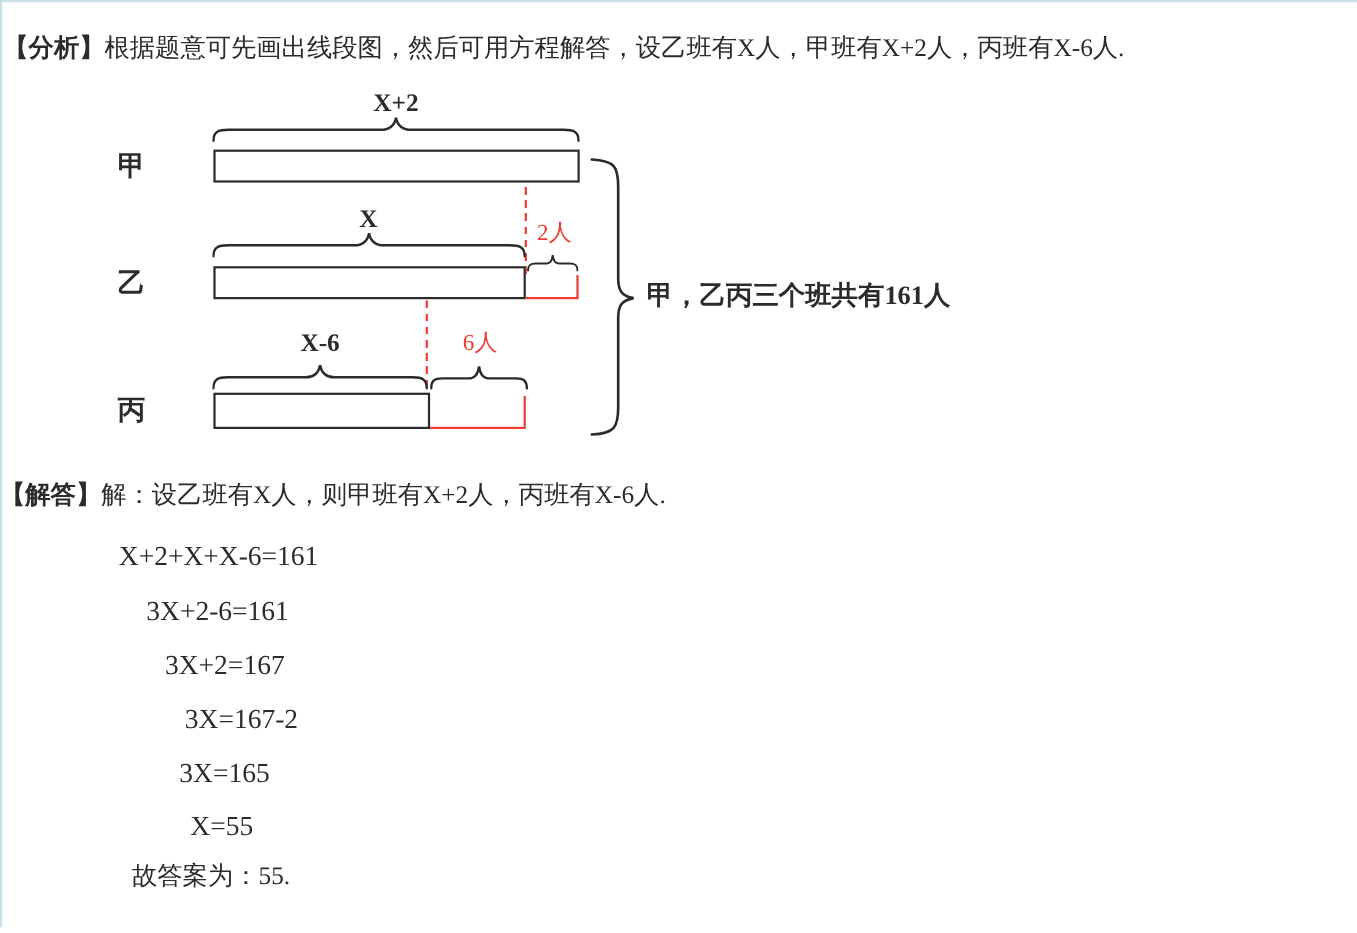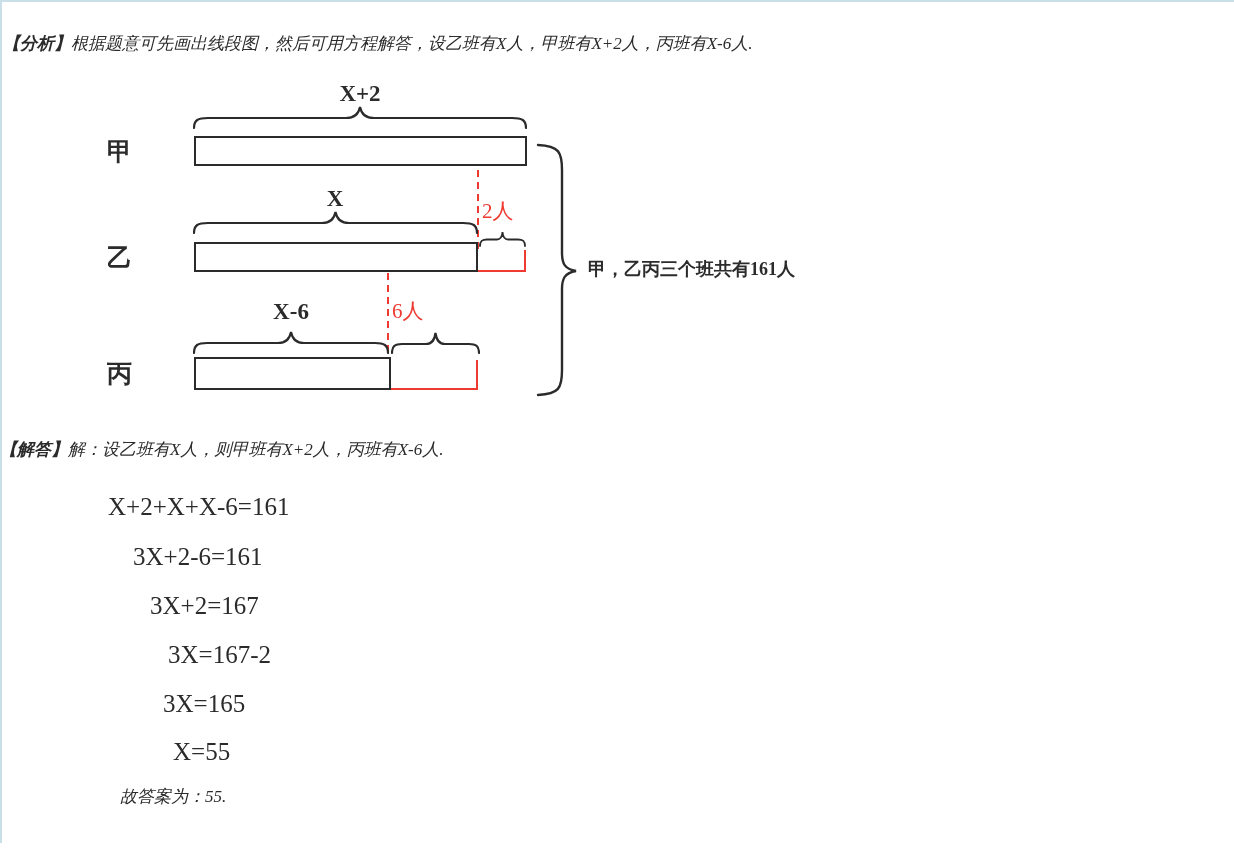--- a/index.html
+++ b/index.html
@@ -3,36 +3,36 @@
 <meta charset="utf-8">
 <style>
   :root { --red:#ee3a31; --ink:#2b2b2b; --frame:#cbdfe9; }
   html,body { margin:0; padding:0; }
   body {
     width:1234px; height:848px; position:relative; overflow:hidden;
     background:#ffffff; color:var(--ink);
     font-family:"Liberation Serif","DejaVu Serif",serif;
   }
   .abs { position:absolute; }
-  .textline { font-size:17px; line-height:28px; white-space:nowrap;font-style:italic; }
+  .textline { font-size:23px; line-height:28px; white-space:nowrap; }
   .seclabel { font-weight:700; }
   .rowlabel { font-size:25px; font-weight:700; line-height:26px; }
   .varlabel { font-size:23px; font-weight:700; text-align:center; line-height:24px; }
-  .redlabel { color:var(--red); font-size:21px; font-weight:400; line-height:22px; }
+  .redlabel { color:var(--red); font-size:21px; font-weight:400; text-align:center; line-height:22px; }
   .bar { box-sizing:border-box; border:2px solid var(--ink); background:#fff; }
   .redseg { background:var(--red); }
   .vdash {
     width:2px;
     background:repeating-linear-gradient(to bottom, var(--red) 0 7px, transparent 7px 12px);
   }
   .brace { color:var(--ink); display:block; }
   .brace path { fill:none; stroke:currentColor; stroke-width:2.2; stroke-linecap:round; }
   .brace.small path { stroke-width:1.8; }
   .brace.big path { stroke-width:2.4; }
-  .totaltext { font-size:18px; font-weight:700; white-space:nowrap; line-height:30px;text-align:center; }
+  .totaltext { font-size:24px; font-weight:700; white-space:nowrap; line-height:30px;text-align:center; }
   .eq { position:absolute; font-size:25px; line-height:27px; white-space:nowrap; }
   .frameline { background:var(--frame); }
 </style>
 </head>
 <body>
 
 <div class="abs frameline" style="left:0; top:0; width:1234px; height:2px;"></div>
 <div class="abs frameline" style="left:0; top:0; width:2px; height:843px;"></div>
 
 <div class="abs textline" style="left:3px; top:30px;">

